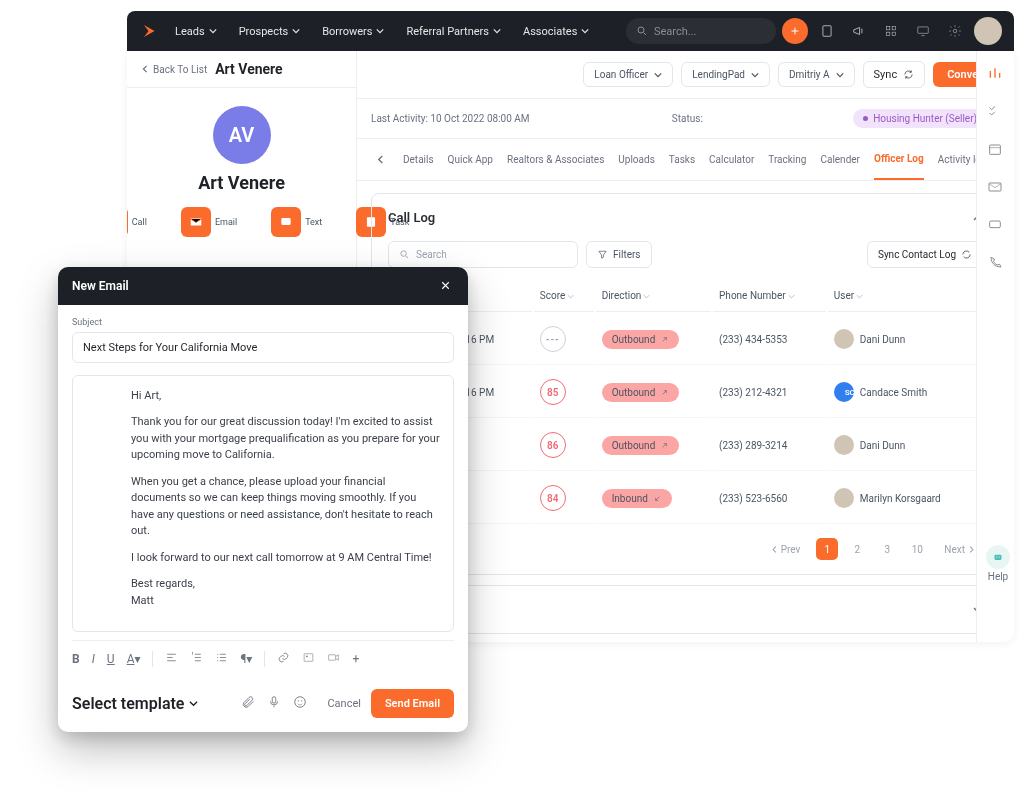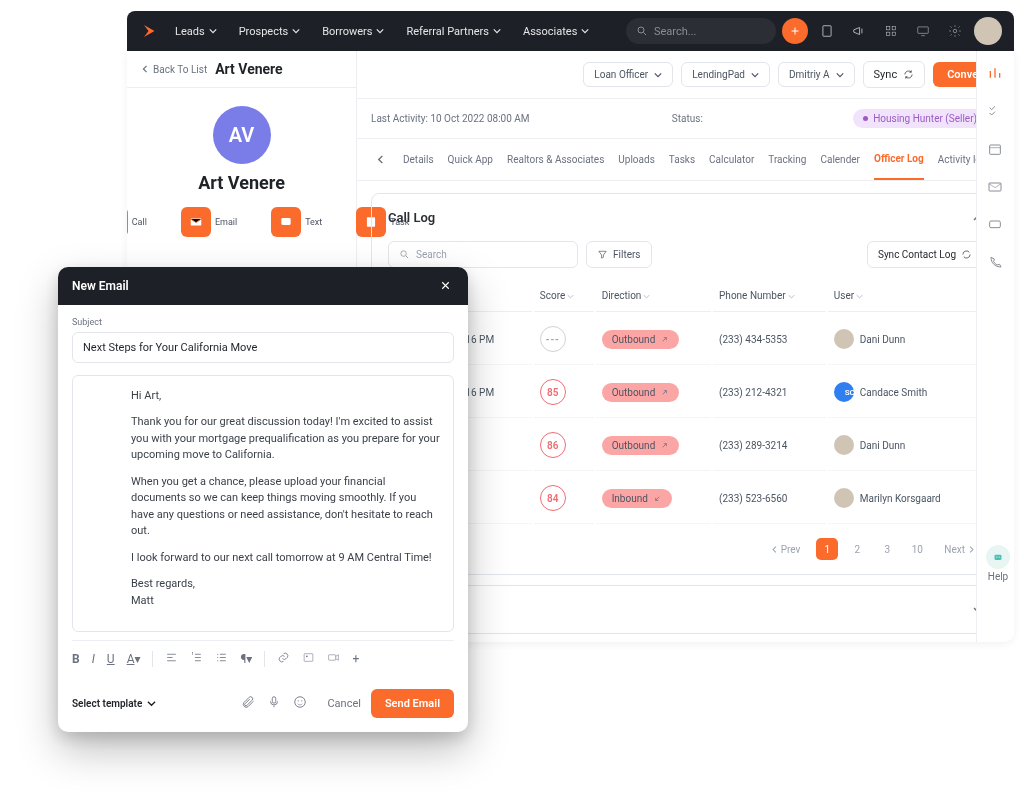--- a/index.html
+++ b/index.html
@@ -95,21 +95,21 @@
 .compose-hdr .close { margin-left: auto; cursor: pointer; width: 18px; height: 18px; display: flex; align-items: center; justify-content: center; }
 .compose-body { padding: 12px 14px; }
 .field-lbl { font-size: 9px; color: #6b7280; margin-bottom: 5px; }
 .subject-input { width: 100%; border: 1px solid #e2e5ea; border-radius: 6px; padding: 8px 10px; font-size: 11px; color: #1f2328; margin-bottom: 12px; }
 .body-box { border: 1px solid #e2e5ea; border-radius: 6px; padding: 12px; font-size: 11px; color: #3a3f48; line-height: 1.5; min-height: 180px; }
 .body-box p { margin-bottom: 10px; margin-left: 46px; }
 .toolbar { display: flex; align-items: center; gap: 12px; padding-top: 10px; border-top: 1px solid #eceef1; margin-top: 8px; color: #6b7280; }
 .toolbar .sep { width: 1px; height: 16px; background: #e2e5ea; }
 .toolbar .t-ico { cursor: pointer; font-size: 12px; }
 .compose-ftr { display: flex; align-items: center; padding: 10px 14px 14px; gap: 10px; }
-.template-dd { font-size: 10px; color: #1f2328; font-weight: 600; cursor: pointer; display: flex; align-items: center; gap: 5px; }
+.template-dd { font-size: 16px; color: #1f2328; font-weight: 600; cursor: pointer; display: flex; align-items: center; gap: 5px; }
 .ftr-icons { margin-left: auto; display: flex; align-items: center; gap: 12px; color: #6b7280; }
 .ftr-icons span { cursor: pointer; }
 .cancel-link { font-size: 11px; color: #6b7280; margin-left: 10px; cursor: pointer; }
 .send-btn { background: #fa6b2c; color: #fff; font-size: 11px; font-weight: 600; padding: 8px 14px; border-radius: 6px; cursor: pointer; }
 </style>
 </head>
 <body>
 
 <div class="app-shell">
 

